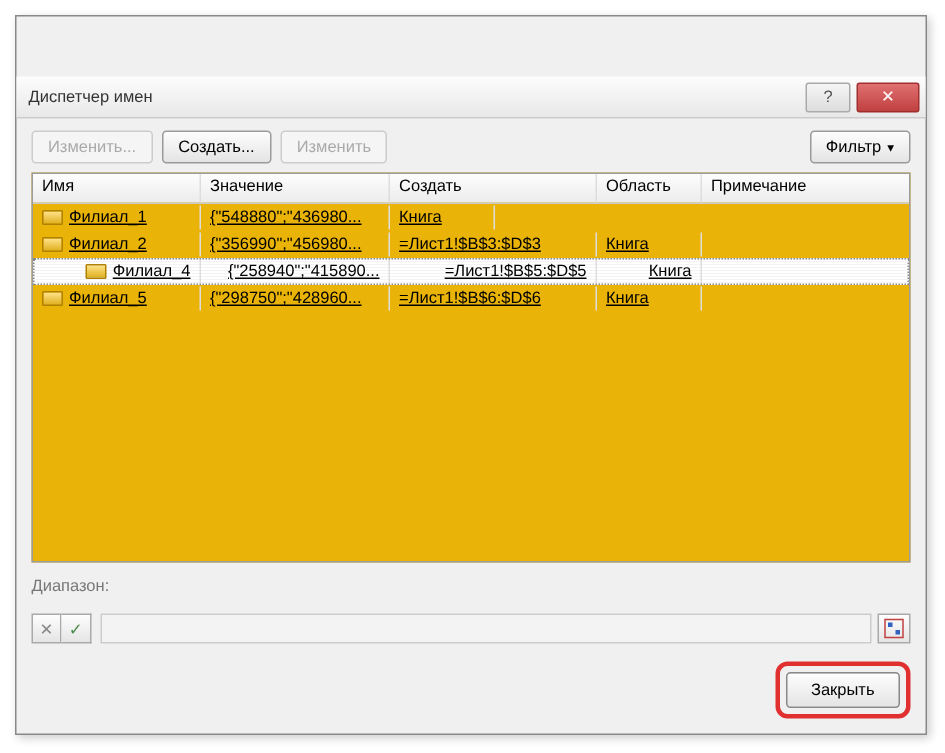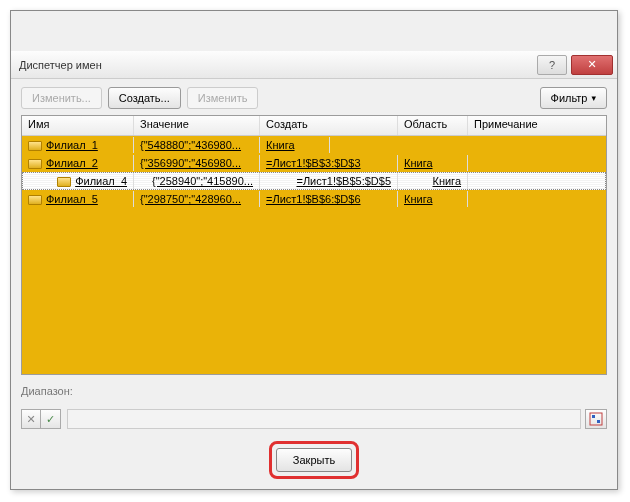--- a/index.html
+++ b/index.html
@@ -161,21 +161,21 @@
 }
 .refbtn {
   width: 22px; height: 20px;
   border: 1px solid #aaa;
   background: linear-gradient(to bottom,#fdfdfd,#e5e5e5);
   display: flex; align-items: center; justify-content: center;
 }
 .refbtn svg { width: 14px; height: 14px; }
 .footer {
   display: flex;
-  justify-content: center;
+  justify-content: flex-end;
   margin-top: 12px;
 }
 .closebtn-wrap {
   border: 3px solid #e03030;
   border-radius: 8px;
   padding: 4px;
 }
 .closebtn {
   height: 24px;
   padding: 0 16px;

